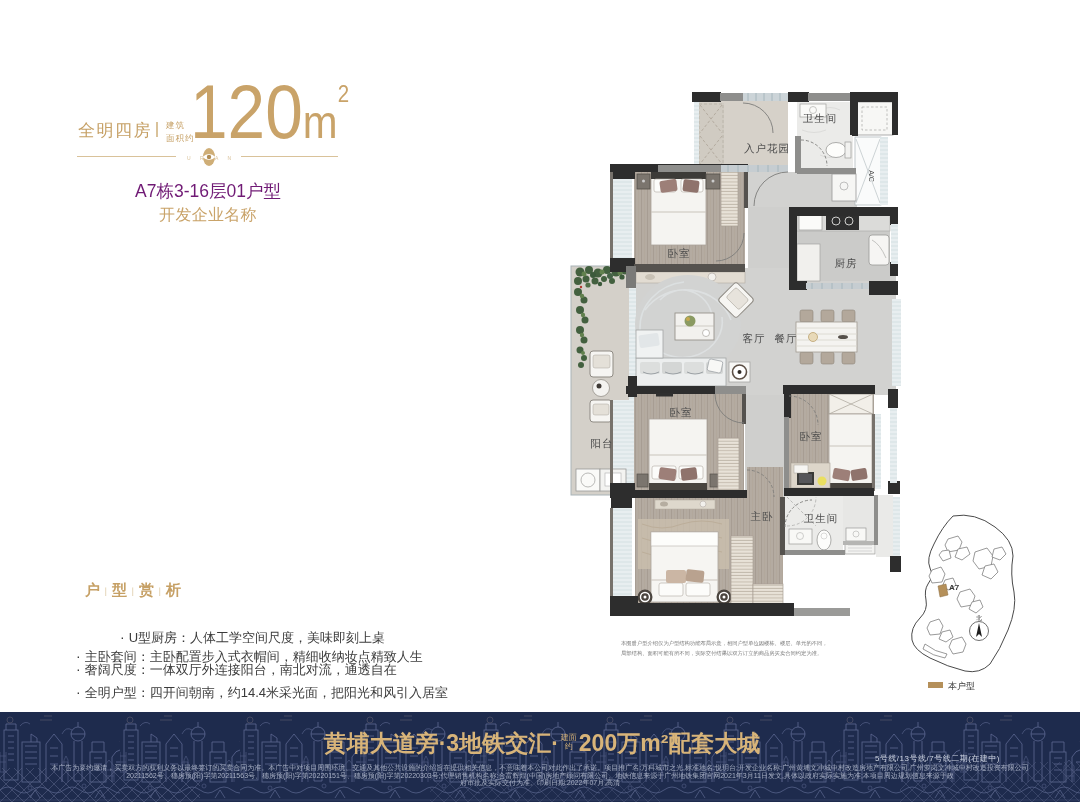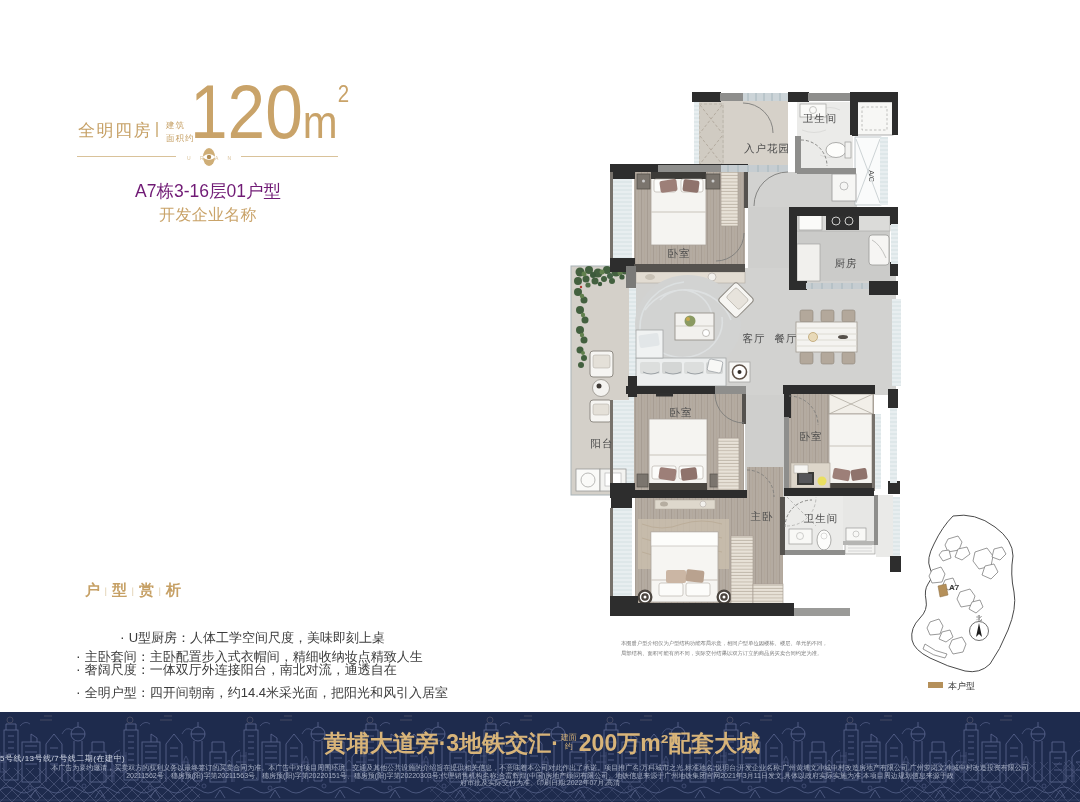--- a/index.html
+++ b/index.html
@@ -22,21 +22,21 @@
 #sec-title{left:85px;top:565px;font-size:15px;font-weight:bold;color:#c6a065;letter-spacing:0;margin-top:16px;}
 #sec-title .sep{color:#dcc9a4;font-weight:normal;padding:0 1.5px;font-size:9px;}
 .bullet{left:76px;font-size:13px;color:#3b3b3b;letter-spacing:0;}
 .bullet .dot{font-size:14px;padding-right:4px;}
 
 #plan-note{left:621px;top:638px;width:208px;font-size:5.3px;line-height:10px;color:#787878;letter-spacing:0;}
 
 #banner{left:0;top:712px;width:1080px;height:90px;background:#1e2b4d;overflow:hidden;}
 #banner-title{position:absolute;left:2px;top:13px;width:1080px;text-align:center;color:#d8b479;font-size:23px;font-weight:bold;letter-spacing:0px;}
 #banner-title .jm{display:inline-block;vertical-align:2px;font-size:8px;font-weight:normal;line-height:9px;letter-spacing:0;margin:8px 2px;}
-#banner-sub{position:absolute;left:0;top:41px;width:1000px;text-align:left;color:#cfd5e2;font-size:8px;letter-spacing:0.5px;}
+#banner-sub{position:absolute;left:0;top:41px;width:1000px;text-align:right;color:#cfd5e2;font-size:8px;letter-spacing:0.5px;}
 .disc{position:absolute;left:40px;width:1000px;text-align:center;color:#a8b0c4;font-size:7px;letter-spacing:0;white-space:nowrap;}
 #wm{position:absolute;right:25px;top:51px;color:#fff;font-size:21.8px;font-weight:bold;letter-spacing:0px;text-shadow:2px 2px 2px rgba(0,0,0,0.55);}
 </style>
 </head>
 <body>
 <div class="page">
 
   <div class="abs" id="h-title">全明四房</div>
   <div class="abs" id="h-bar"></div>
   <div class="abs" id="h-small">建筑<br>面积约</div>

